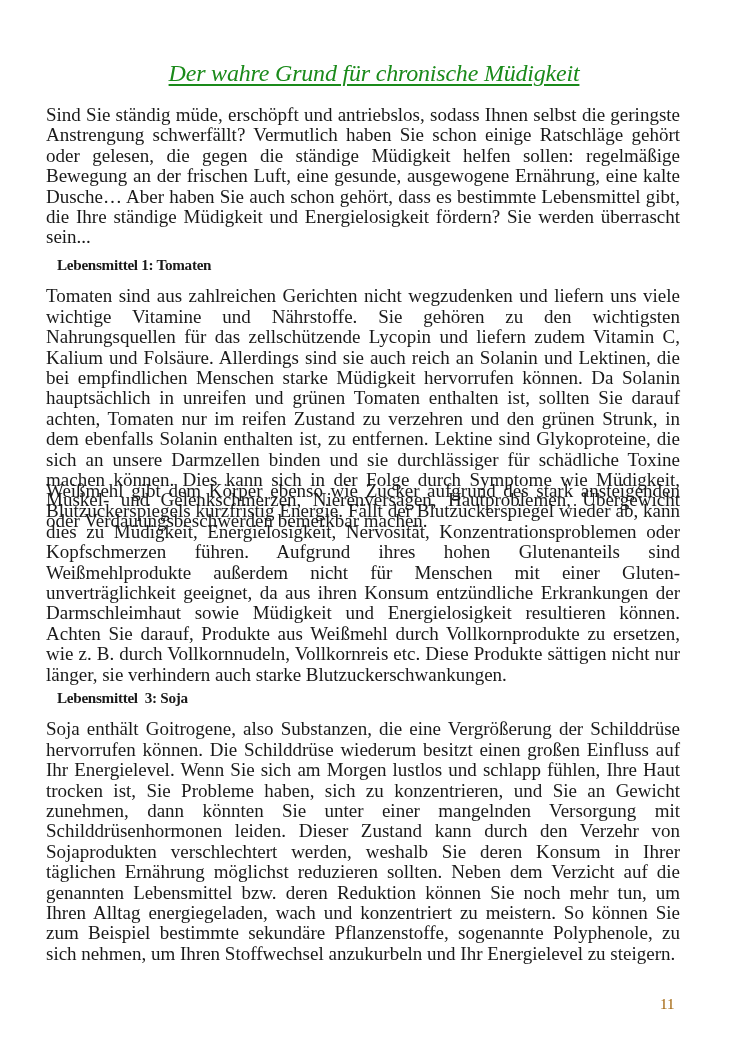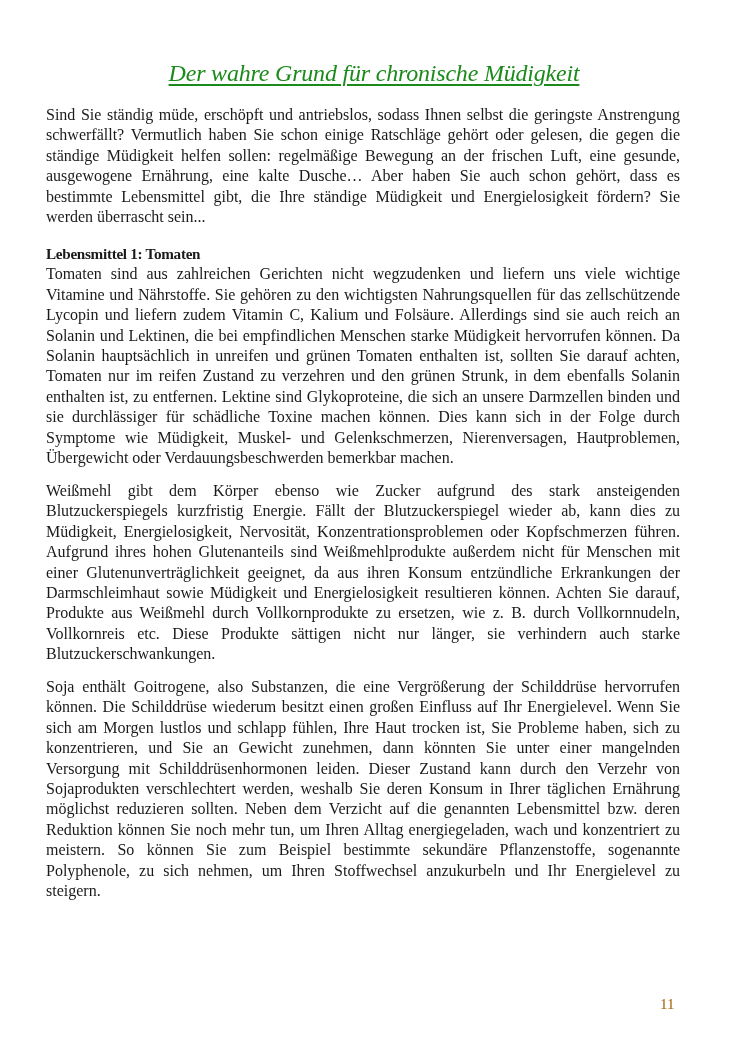--- a/index.html
+++ b/index.html
@@ -40,30 +40,30 @@
       margin: 0;
       font-weight: normal;
       letter-spacing: -0.2px;
     }
     .body {
       position: absolute;
       left: 46px;
       width: 634px;
     }
     .para {
-      font-size: 16px;
+      font-size: 19px;
       line-height: 20.4px;
       text-align: justify;
       margin: 0;
       hyphens: manual;
     }
     .heading {
       font-size: 15.2px;
       line-height: 20.4px;
-      margin: 0;
+      margin: 11px;
       font-weight: bold;
       letter-spacing: -0.3px;
     }
     .intro { top: 105px; }
     .sec1 { top: 244px; }
     .sec2 { top: 481px; }
     .sec3 { top: 677px; }
     .footer-contact {
       position: absolute;
       left: 46px;
@@ -107,19 +107,20 @@
   <div class="body sec1">
     <p class="heading">Lebensmittel 1: Tomaten</p>
     <p class="para">Tomaten sind aus zahlreichen Gerichten nicht wegzudenken und liefern uns viele wichtige Vitamine und Nährstoffe. Sie gehören zu den wichtigsten Nahrungsquellen für das zellschützende Lycopin und liefern zudem Vitamin C, Kalium und Folsäure. Allerdings sind sie auch reich an Solanin und Lektinen, die bei empfindlichen Menschen starke Müdigkeit hervorrufen können. Da Solanin hauptsächlich in unreifen und grünen Tomaten enthalten ist, sollten Sie darauf achten, Tomaten nur im reifen Zustand zu verzehren und den grünen Strunk, in dem ebenfalls Solanin enthalten ist, zu entfernen. Lektine sind Glykoproteine, die sich an unsere Darmzellen binden und sie durchlässiger für schädliche Toxine machen können. Dies kann sich in der Folge durch Symptome wie Müdigkeit, Muskel- und Gelenkschmerzen, Nierenversagen, Hautproblemen, Übergewicht oder Verdauungsbeschwerden bemerkbar machen.</p>
   </div>
 
   <div class="body sec2">
     <p class="para">Weißmehl gibt dem Körper ebenso wie Zucker aufgrund des stark ansteigenden Blutzuckerspiegels kurzfristig Energie. Fällt der Blutzuckerspiegel wieder ab, kann dies zu Müdigkeit, Energielosigkeit, Nervosität, Konzentrationsproblemen oder Kopfschmerzen führen. Aufgrund ihres hohen Glutenanteils sind Weißmehlprodukte außerdem nicht für Menschen mit einer Gluten­unverträglichkeit geeignet, da aus ihren Konsum entzündliche Erkrankungen der Darm­schleimhaut sowie Müdigkeit und Energielosigkeit resultieren können. Achten Sie darauf, Produkte aus Weißmehl durch Vollkornprodukte zu ersetzen, wie z. B. durch Vollkornnudeln, Vollkornreis etc. Diese Produkte sättigen nicht nur länger, sie verhindern auch starke Blutzuckerschwankungen.</p>
   </div>
 
   <div class="body sec3">
+    <p class="heading" style="white-space: pre;">Lebensmittel  3: Soja</p>
     <p class="para">Soja enthält Goitrogene, also Substanzen, die eine Vergrößerung der Schilddrüse hervorrufen können. Die Schilddrüse wiederum besitzt einen großen Einfluss auf Ihr Energielevel. Wenn Sie sich am Morgen lustlos und schlapp fühlen, Ihre Haut trocken ist, Sie Probleme haben, sich zu konzentrieren, und Sie an Gewicht zunehmen, dann könnten Sie unter einer mangelnden Versorgung mit Schilddrüsenhormonen leiden. Dieser Zustand kann durch den Verzehr von Sojaprodukten verschlechtert werden, weshalb Sie deren Konsum in Ihrer täglichen Ernährung möglichst reduzieren sollten. Neben dem Verzicht auf die genannten Lebensmittel bzw. deren Reduktion können Sie noch mehr tun, um Ihren Alltag energiegeladen, wach und konzentriert zu meistern. So können Sie zum Beispiel bestimmte sekundäre Pflanzenstoffe, sogenannte Polyphenole, zu sich nehmen, um Ihren Stoffwechsel anzukurbeln und Ihr Energielevel zu steigern.</p>
   </div>
 
 
   <div class="page-number">11</div>
 
 </div>
 
 </body></html>

